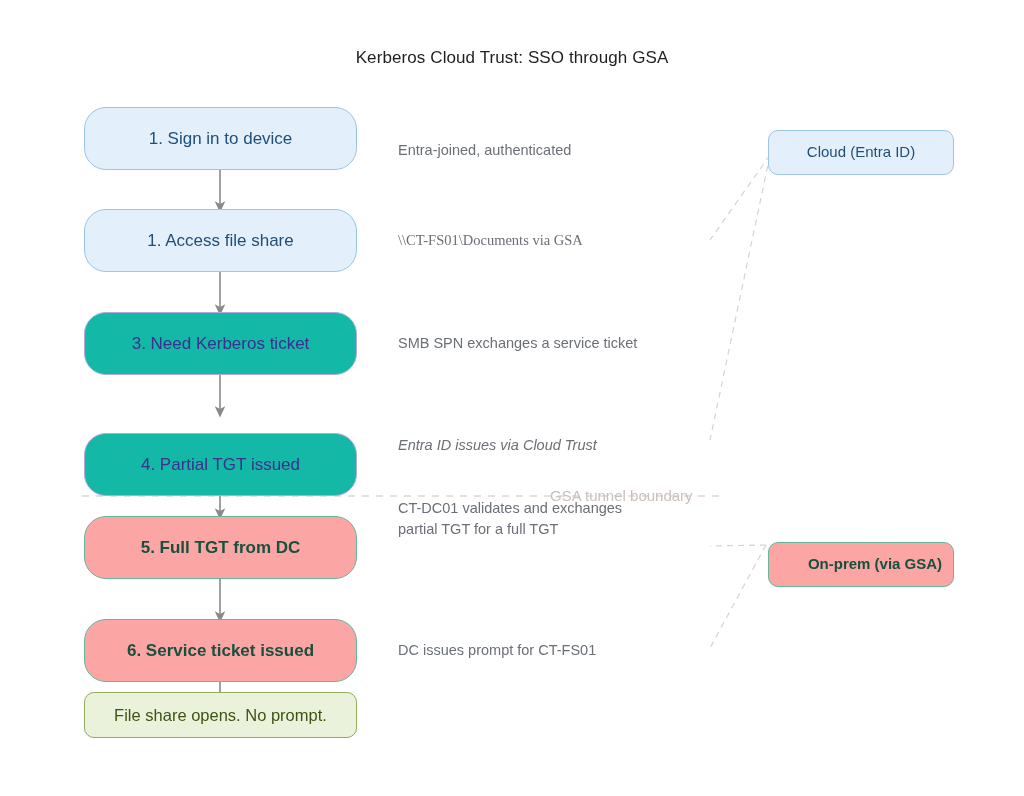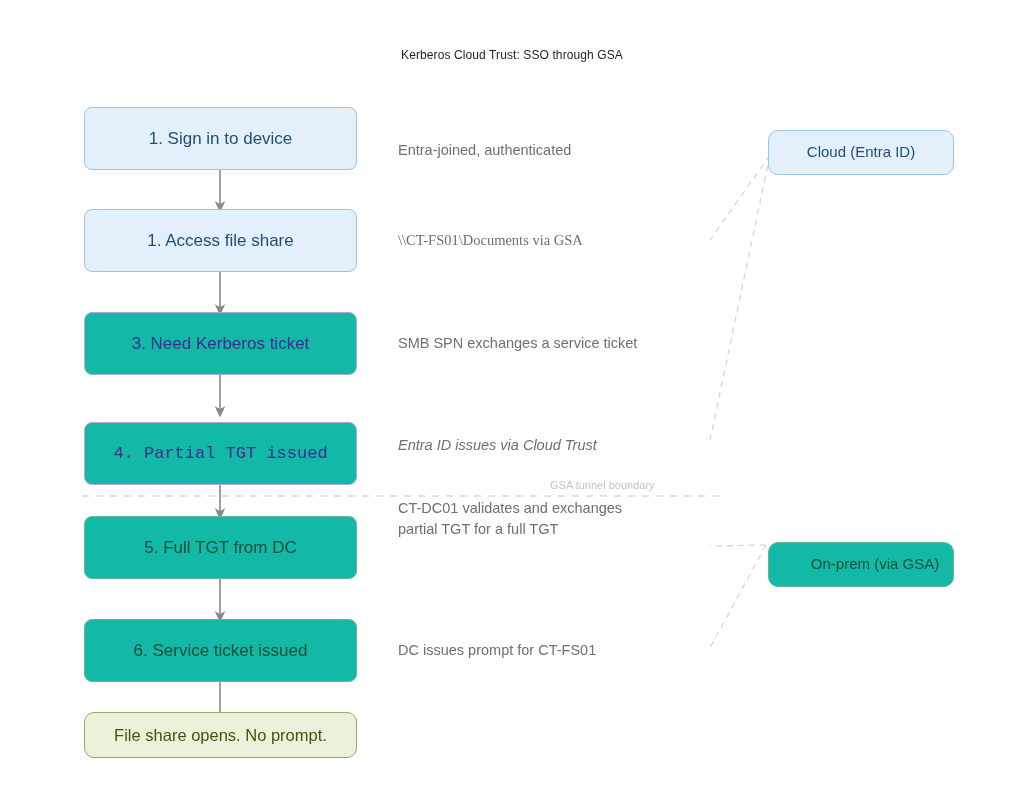--- a/index.html
+++ b/index.html
@@ -27,28 +27,28 @@
     width: 1024px;
     height: 796px;
     pointer-events: none;
   }
   .diagram-title {
     position: absolute;
     left: 0;
     top: 48px;
     width: 1024px;
     text-align: center;
-    font-size: 12px;
+    font-size: 17px;
     color: #1f1f1f;
     letter-spacing: 0.1px;
   }
   .node {
     position: absolute;
     box-sizing: border-box;
-    border-radius: 8px;
+    border-radius: 22px;
     border-width: 1px;
     border-style: solid;
     display: flex;
     align-items: center;
     justify-content: center;
     text-align: center;
     font-size: 17px;
     line-height: 1.25;
     padding: 0 10px;
   }
@@ -73,42 +73,44 @@
     background: #e3f0fb;
     border-color: #9cc4e4;
     color: #1f4e79;
   }
   .style-purple {
     background: #14b8a6;
     border-color: #b3a7e0;
     color: #3b2f8f;
   }
   .style-green {
-    background: #14b8a6;
+    background: #fca5a5;
     border-color: #66b79a;
     color: #17503c;
+    font-weight: bold;
   }
   .style-olive {
     background: #eaf2dc;
     border-color: #91ad5c;
     color: #3f5412;
   }
   .annotation {
     position: absolute;
     left: 398px;
     font-size: 14.5px;
     line-height: 21px;
     color: #6b6f76;
     white-space: pre-line;
   }
   .boundary-label {
     position: absolute;
-    font-size: 11px;
+    font-size: 15px;
     color: #cbbfbb;
     white-space: nowrap;
+    margin-top: 8px;
   }
 </style>
 </head>
 <body>
 
 <div id="diagram-root">
 
   <div class="diagram-title">Kerberos Cloud Trust: SSO through GSA</div>
 
   <svg id="edges-layer" viewBox="0 0 1024 796" width="1024" height="796" aria-hidden="true">
@@ -139,30 +141,30 @@
   <div id="nodes-group">
       <div class="node flow style-blue" style="top: 107px;">
         <span>1. Sign in to device</span>
       </div>
       <div class="node flow style-blue" style="top: 209px;">
         <span>1. Access file share</span>
       </div>
       <div class="node flow style-purple" style="top: 312px;">
         <span>3. Need Kerberos ticket</span>
       </div>
-      <div class="node flow style-purple" style="top: 422px; font-family: Liberation Mono, monospace;">
+      <div class="node flow style-purple" style="top: 433px;">
         <span>4. Partial TGT issued</span>
       </div>
       <div class="node flow style-green" style="top: 516px;">
         <span>5. Full TGT from DC</span>
       </div>
       <div class="node flow style-green" style="top: 619px; align-items: center;">
         <span>6. Service ticket issued</span>
       </div>
-      <div class="node flow style-olive terminal" style="top: 712px; text-align: right;">
+      <div class="node flow style-olive terminal" style="top: 692px; text-align: right;">
         <span>File share opens. No prompt.</span>
       </div>
     </div>
   <div id="annotations-group">
       <div class="annotation" style="top: 140px;">Entra-joined, authenticated</div>
       <div class="annotation" style="top: 230px; font-family: Liberation Serif, serif;">\\CT-FS01\Documents via GSA</div>
       <div class="annotation" style="top: 333px;">SMB SPN exchanges a service ticket</div>
       <div class="annotation" style="top: 435px; font-style: italic;">Entra ID issues via Cloud Trust</div>
       <div class="annotation" style="top: 498px;">CT-DC01 validates and exchanges
 partial TGT for a full TGT</div>

